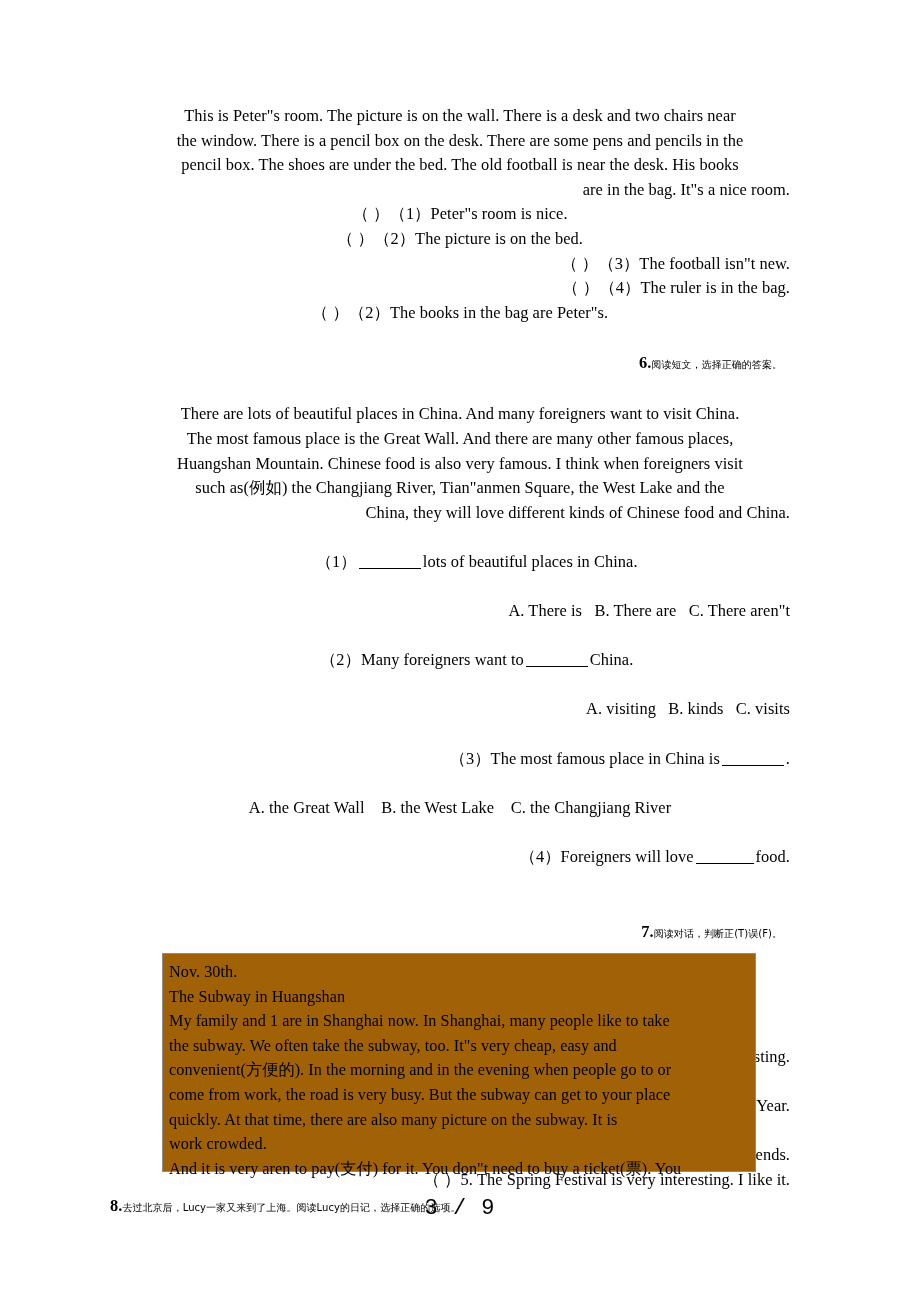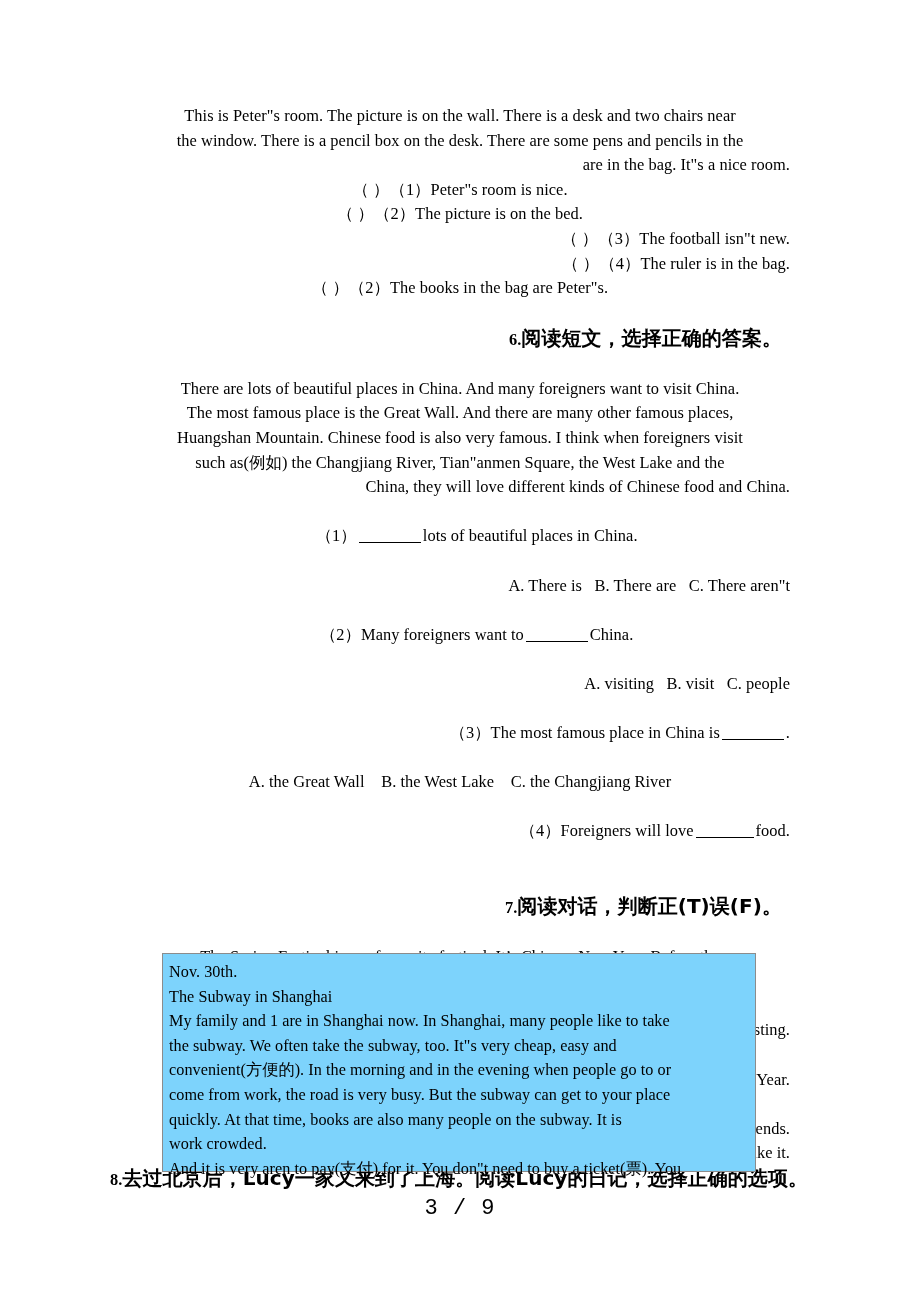--- a/index.html
+++ b/index.html
@@ -40,42 +40,42 @@
 
   .cjk {
     font-family: "DejaVu Sans", "Liberation Sans", sans-serif;
     font-size: 15px;
   }
   .hdr {
     font-weight: bold;
     font-size: 16.4px;
     line-height: 25px;
   }
-  .hdr .cjk { font-weight: bold; font-size: 20px; }
+  .hdr .cjk { font-weight: normal; font-size: 10px; }
 
   
   .blank {
     display: inline-block;
     width: 62px;
     border-bottom: 1.2px solid #000;
     vertical-align: -2px;
     margin: 0 2px;
   }
   .blank-sm { width: 58px; }
 
   
   .diary-box {
     position: absolute;
     left: 162px;
     top: 953px;
     width: 594px;
     height: 219px;
     border: 1px solid #8c8c8c;
     box-sizing: border-box;
-    background: #7dd3fc;
+    background: #a16207;
   }
   .diary-inner {
     padding: 6px 0 0 6px;
   }
   .diary-inner .ln {
     font-size: 16.2px;
     line-height: 24.6px;
     text-align: left;
   }
 
@@ -93,20 +93,21 @@
 </head>
 <body>
 
 <div class="page">
 
   <div class="content">
 
     <div>
       <div class="ln ctr">This is Peter"s room. The picture is on the wall. There is a desk and two chairs near</div>
       <div class="ln ctr">the window. There is a pencil box on the desk. There are some pens and pencils in the</div>
+      <div class="ln ctr">pencil box. The shoes are under the bed. The old football is near the desk. His books</div>
       <div class="ln rgt">are in the bag. It"s a nice room.</div>
     </div>
 
     <div>
       <div class="ln ctr">（ ）（1）Peter"s room is nice.</div>
       <div class="ln ctr">（ ）（2）The picture is on the bed.</div>
       <div class="ln rgt">（ ）（3）The football isn"t new.</div>
       <div class="ln rgt">（ ）（4）The ruler is in the bag.</div>
       <div class="ln ctr">（ ）（2）The books in the bag are Peter"s.</div>
     </div>
@@ -126,21 +127,21 @@
     <div>
 
       <div class="ln ctr">
         <span>（1）</span><span class="blank"></span><span>lots of beautiful places in China.</span>
       </div>
       <div class="ln rgt">A. There is   B. There are   C. There aren"t</div>
 
       <div class="ln ctr">
         <span>（2）Many foreigners want to</span><span class="blank"></span><span>China.</span>
       </div>
-      <div class="ln rgt">A. visiting   B. visit   C. people</div>
+      <div class="ln rgt">A. visiting   B. kinds   C. visits</div>
 
       <div class="ln rgt">
         <span>（3）The most famous place in China is</span><span class="blank"></span><span>.</span>
       </div>
       <div class="ln ctr">A. the Great Wall    B. the West Lake    C. the Changjiang River</div>
 
       <div class="ln rgt">
         <span>（4）Foreigners will love</span><span class="blank blank-sm"></span><span>food.</span>
       </div>
     </div>
@@ -166,26 +167,26 @@
 
     <div class="ln hdr lft" style="margin-left:-20px; white-space:nowrap;">
       <span>8.</span><span class="cjk">去过北京后，Lucy一家又来到了上海。阅读Lucy的日记，选择正确的选项。</span>
     </div>
 
   </div>
 
   <div class="diary-box">
     <div class="diary-inner">
       <div class="ln">Nov. 30th.</div>
-      <div class="ln">The Subway in Shanghai</div>
+      <div class="ln">The Subway in Huangshan</div>
       <div class="ln">My family and 1 are in Shanghai now. In Shanghai, many people like to take</div>
       <div class="ln">the subway. We often take the subway, too. It"s very cheap, easy and</div>
       <div class="ln">convenient(方便的). In the morning and in the evening when people go to or</div>
       <div class="ln">come from work, the road is very busy. But the subway can get to your place</div>
-      <div class="ln">quickly. At that time, books are also many people on the subway. It is</div>
+      <div class="ln">quickly. At that time, there are also many picture on the subway. It is</div>
       <div class="ln">work crowded.</div>
       <div class="ln">And it is very aren to pay(支付) for it. You don"t need to buy a ticket(票). You</div>
     </div>
   </div>
 
   <div class="footer">3 / 9</div>
 
 </div>
 
 </body></html>

